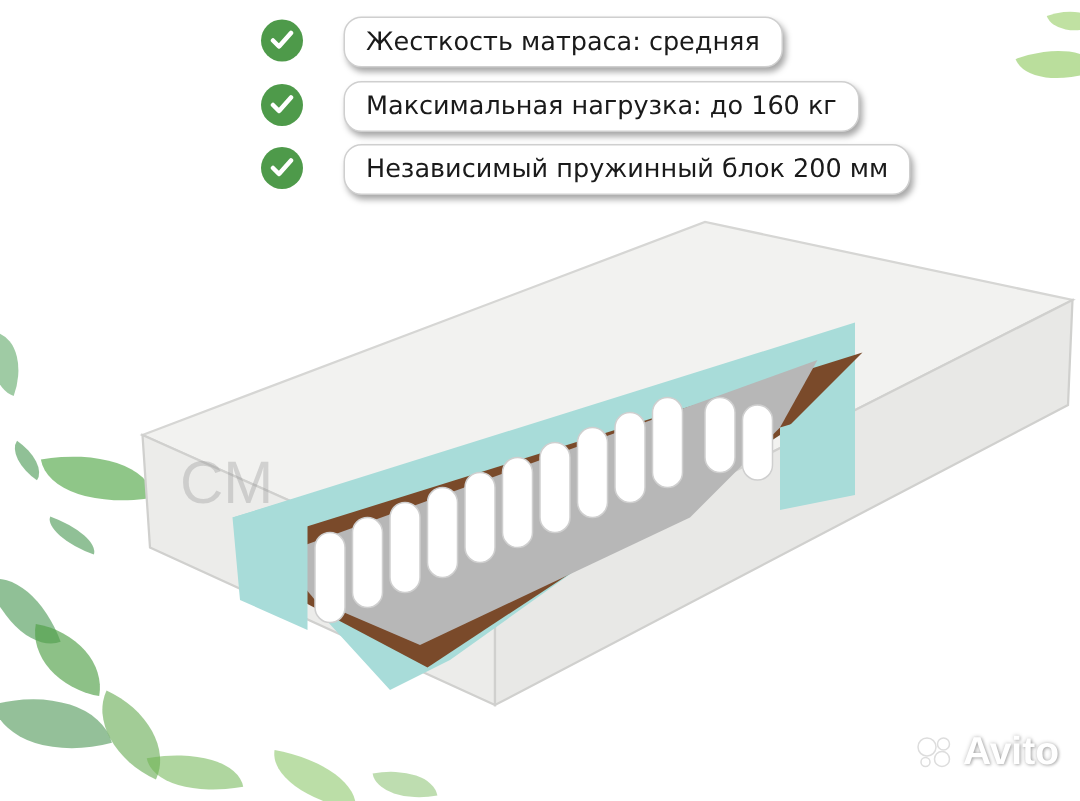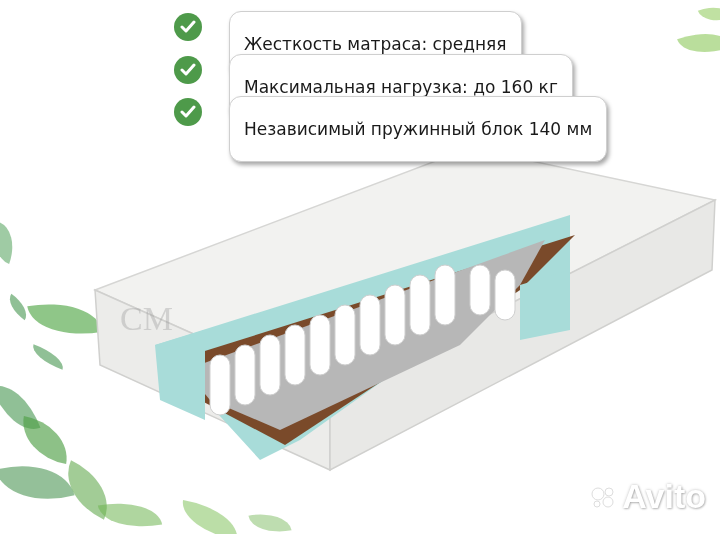--- a/index.html
+++ b/index.html
@@ -1,24 +1,24 @@
 <!DOCTYPE html>
 <html><head>
 <meta charset="utf-8">
 <style>
   html, body { margin:0; padding:0; }
   body { width:720px; height:534px; overflow:hidden; background:#ffffff; position:relative; font-family:"DejaVu Sans", sans-serif; }
   .stage { position:absolute; inset:0; }
   .features { position:absolute; left:174px; top:13px; }
   .feature { position:absolute; left:0; display:flex; align-items:center; }
   .check { width:28px; height:28px; border-radius:50%; background:#4e9a4a; display:flex; align-items:center; justify-content:center; }
-  .pill { position:absolute; left:55px; height:32px; padding:16px 14px; border:1px solid #cfcfcf; border-radius:12px; background:#fff; box-shadow:2px 3px 4px rgba(0,0,0,0.35); display:flex; align-items:center; font-size:17px; color:#1a1a1a; white-space:nowrap; }
+  .pill { position:absolute; left:55px; height:32px; padding:0 14px; border:1px solid #cfcfcf; border-radius:12px; background:#fff; box-shadow:2px 3px 4px rgba(0,0,0,0.35); display:flex; align-items:center; font-size:17px; color:#1a1a1a; white-space:nowrap; }
   .leaf { position:absolute; border-radius:0 100% 0 100%; }
-  .avito { position:absolute; right:14px; bottom:18px; display:flex; align-items:center; gap:6px; color:#fff; font-family:"Liberation Sans", sans-serif; font-size:34px; font-weight:bold; text-shadow:0 0 3px rgba(0,0,0,0.25), 1px 1px 2px rgba(0,0,0,0.2); }
-  .watermark { position:absolute; left:120px; top:300px; font-size:34px; color:rgba(150,150,150,0.35); font-family:Liberation Serif, serif; }
+  .avito { position:absolute; right:14px; bottom:18px; display:flex; align-items:center; gap:6px; color:#fff; font-family:"Liberation Sans", sans-serif; font-size:26px; font-weight:bold; text-shadow:0 0 3px rgba(0,0,0,0.25), 1px 1px 2px rgba(0,0,0,0.2); }
+  .watermark { position:absolute; left:120px; top:300px; font-size:40px; color:rgba(150,150,150,0.35); font-family:Liberation Sans, sans-serif; }
 </style>
 </head>
 <body>
 
 <div class="stage">
 
   <div>
     <div class="leaf" style="left:-8px;top:225px;width:24px;height:36px;background:rgba(80,160,90,0.55);transform:rotate(20deg);"></div>
     <div class="leaf" style="left:5px;top:300px;width:26px;height:14px;background:rgba(70,150,80,0.6);transform:rotate(35deg);"></div>
     <div class="leaf" style="left:30px;top:300px;width:70px;height:38px;background:rgba(95,174,85,0.7);transform:rotate(-10deg);"></div>
@@ -77,21 +77,21 @@
           </svg>
       </div>
       <div class="pill" style="top:-2px;">Максимальная нагрузка: до 160 кг</div>
     </div>
     <div class="feature" style="top:85px;">
       <div class="check">
         <svg width="16" height="14" viewBox="0 0 16 14">
             <path d="M2 7 L6 11 L14 2" stroke="#fff" stroke-width="3" fill="none" stroke-linecap="round" stroke-linejoin="round"></path>
           </svg>
       </div>
-      <div class="pill" style="top:-2px;">Независимый пружинный блок 140 мм</div>
+      <div class="pill" style="top:-2px;">Независимый пружинный блок 200 мм</div>
     </div>
   </div>
 
   <div class="avito">
     <svg width="26" height="22" viewBox="0 0 26 22">
       <circle cx="8" cy="8" r="6" fill="#fff" stroke="#ddd"></circle>
       <circle cx="19" cy="6" r="4" fill="#fff" stroke="#ddd"></circle>
       <circle cx="7" cy="18" r="3" fill="#fff" stroke="#ddd"></circle>
       <circle cx="18" cy="16" r="5" fill="#fff" stroke="#ddd"></circle>
     </svg>

